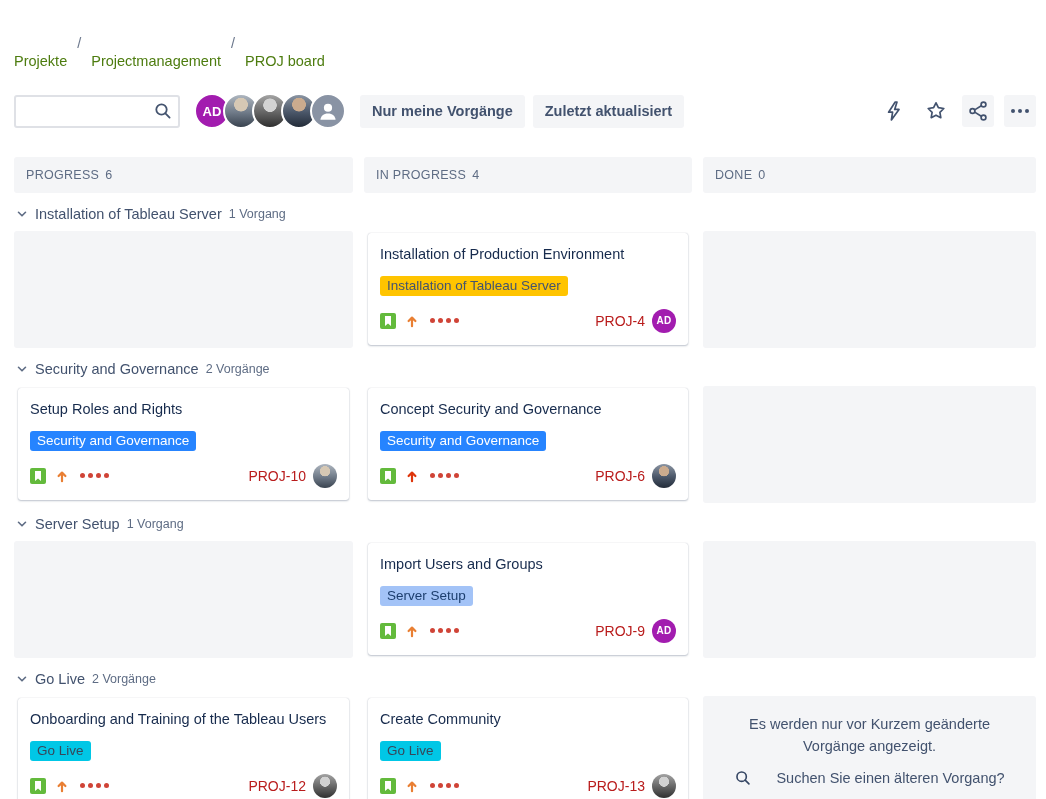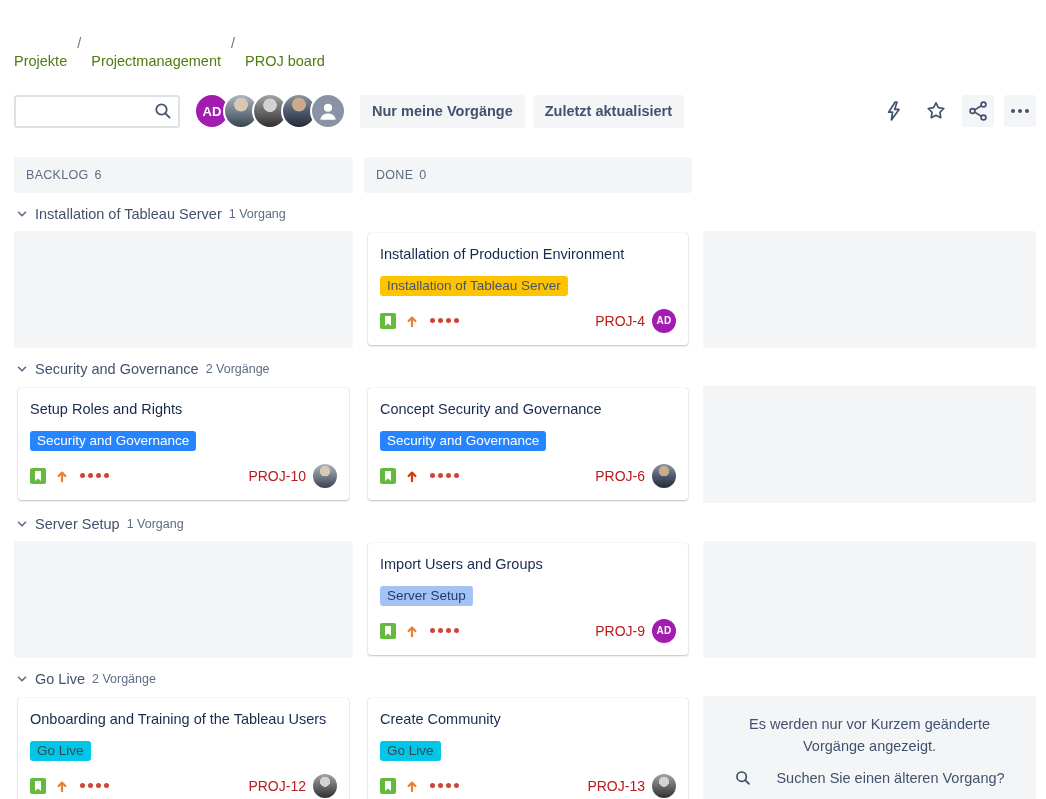--- a/index.html
+++ b/index.html
@@ -195,22 +195,26 @@
             <i></i>
             <i></i>
             <i></i>
           </span>
       </button>
     </div>
   </div>
 
   <div class="grid col-headers" style="margin-bottom:12px;">
     <div class="col-head">
-      <span>BACKLOG</span>
+      <span>PROGRESS</span>
         <span class="cnt">6</span>
+    </div>
+    <div class="col-head">
+      <span>IN PROGRESS</span>
+        <span class="cnt">4</span>
     </div>
     <div class="col-head">
       <span>DONE</span>
         <span class="cnt">0</span>
     </div>
   </div>
 
   <div class="lane-header">
     <span class="chev">
         <svg width="16" height="16">

